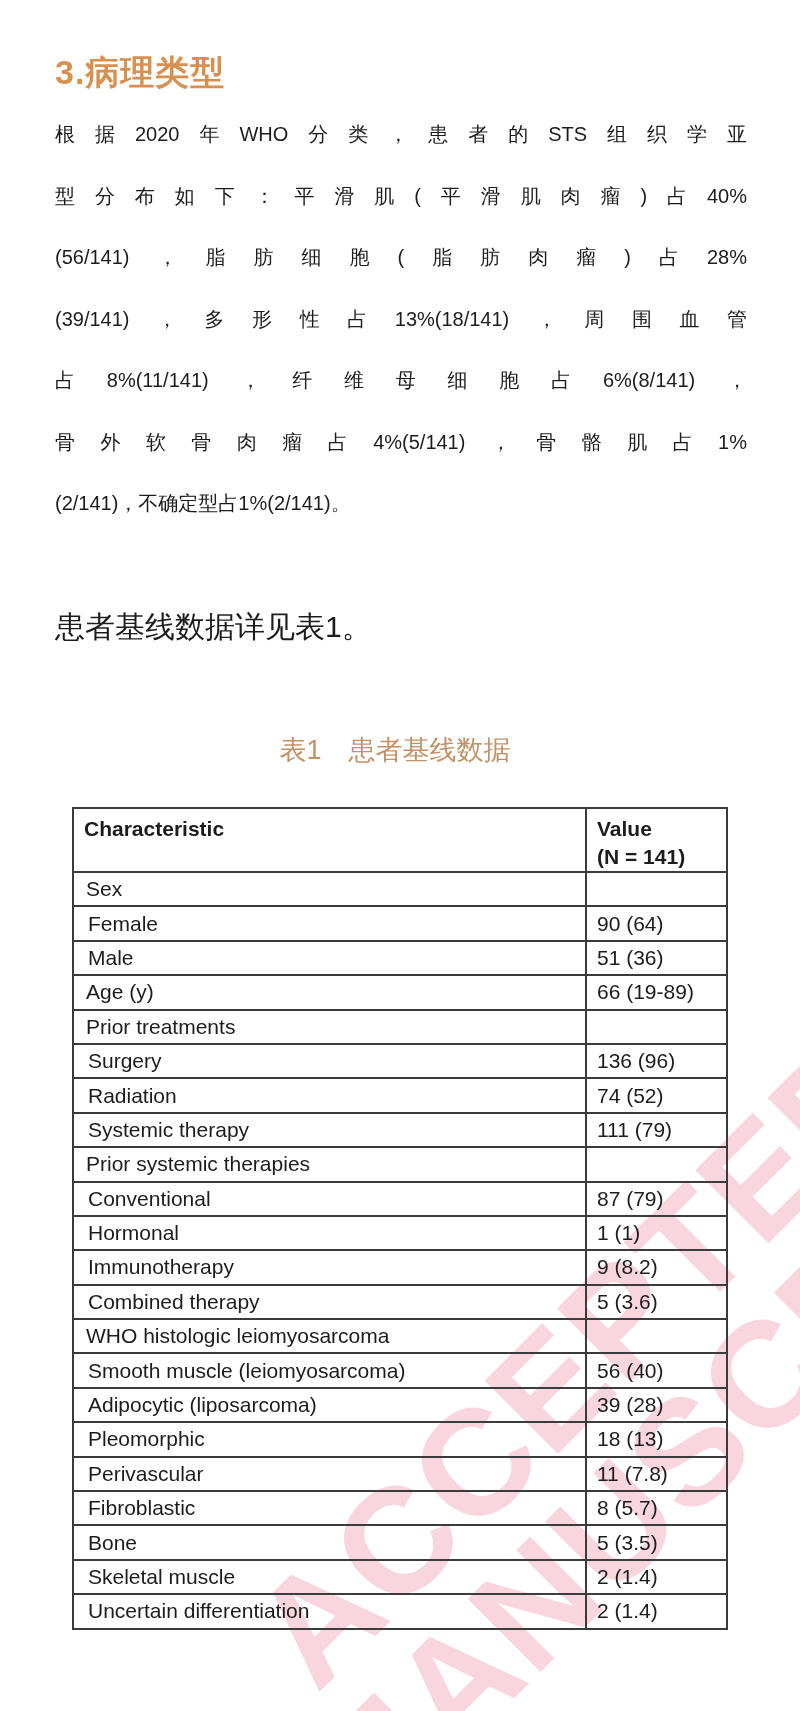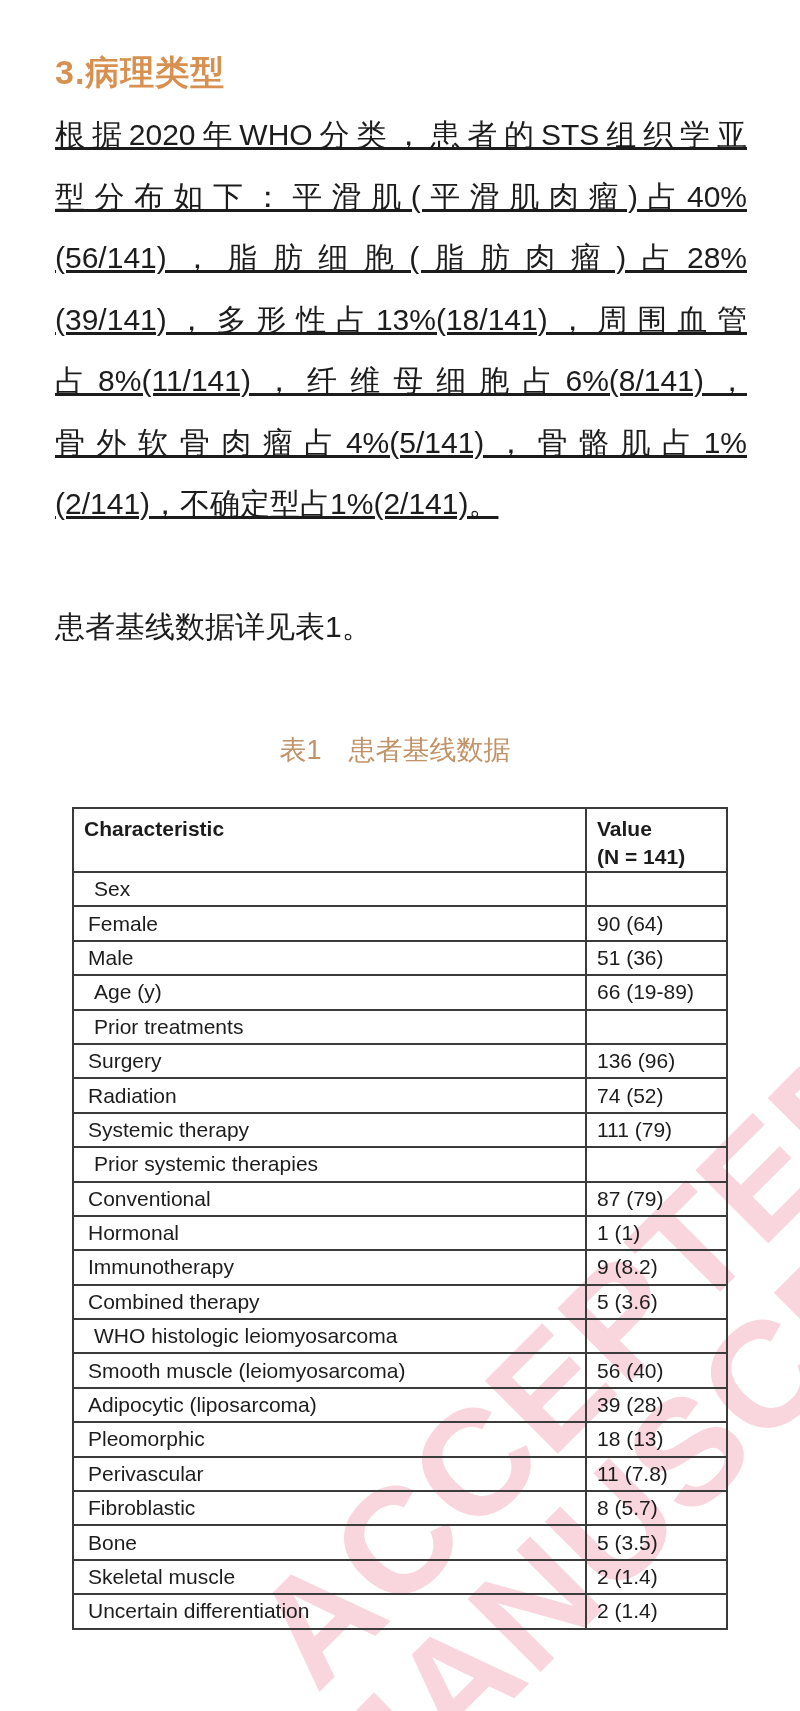--- a/index.html
+++ b/index.html
@@ -11,22 +11,22 @@
     position:relative; width:800px; height:1711px; background:#fff;
     overflow:hidden; font-family:"Liberation Sans","DejaVu Sans",sans-serif;
     color:var(--text);
   }
   .heading{
     position:absolute; left:55px; top:50px; font-size:34px; font-weight:bold;
     color:var(--heading); letter-spacing:1px; line-height:44px;
   }
   .para1{position:absolute; left:55px; top:104px; width:692px;}
   .cn-line{
-    height:61.5px; line-height:61.5px; font-size:30px; color:var(--text);
-    text-align:justify; white-space:nowrap;text-decoration:underline;
+    height:61.5px; line-height:61.5px; font-size:20px; color:var(--text);
+    text-align:justify; white-space:nowrap;
   }
   .cn-line.j{white-space:normal; text-align:justify; text-align-last:justify;}
   .para2{
     position:absolute; left:55px; top:596px; font-size:30px; line-height:61.5px;
     color:var(--text);
   }
   .caption{
     position:absolute; left:0; top:730px; width:790px; text-align:center;
     font-size:27px; font-weight:normal; color:var(--caption); line-height:40px;
   }
@@ -49,21 +49,21 @@
     border:2px solid var(--border); background:transparent;
     font-weight:normal; overflow:hidden;
   }
   table.baseline thead tr{height:62px;}
   table.baseline th{
     text-align:left; vertical-align:top; font-weight:bold;
     padding:6px 16px 0 10px; line-height:28px; font-size:21px;
   }
   table.baseline tbody tr{height:34.4px;}
   table.baseline td{vertical-align:middle; line-height:22px;}
-  td.c-label{padding-left:20px;}
+  td.c-label{padding-left:12px;}
   td.c-label.indent{padding-left:14px;}
   td.c-value{padding-left:10px;}
 </style>
 </head>
 <body>
 
 <div class="page">
 
   <div class="heading">3.病理类型</div>
 

